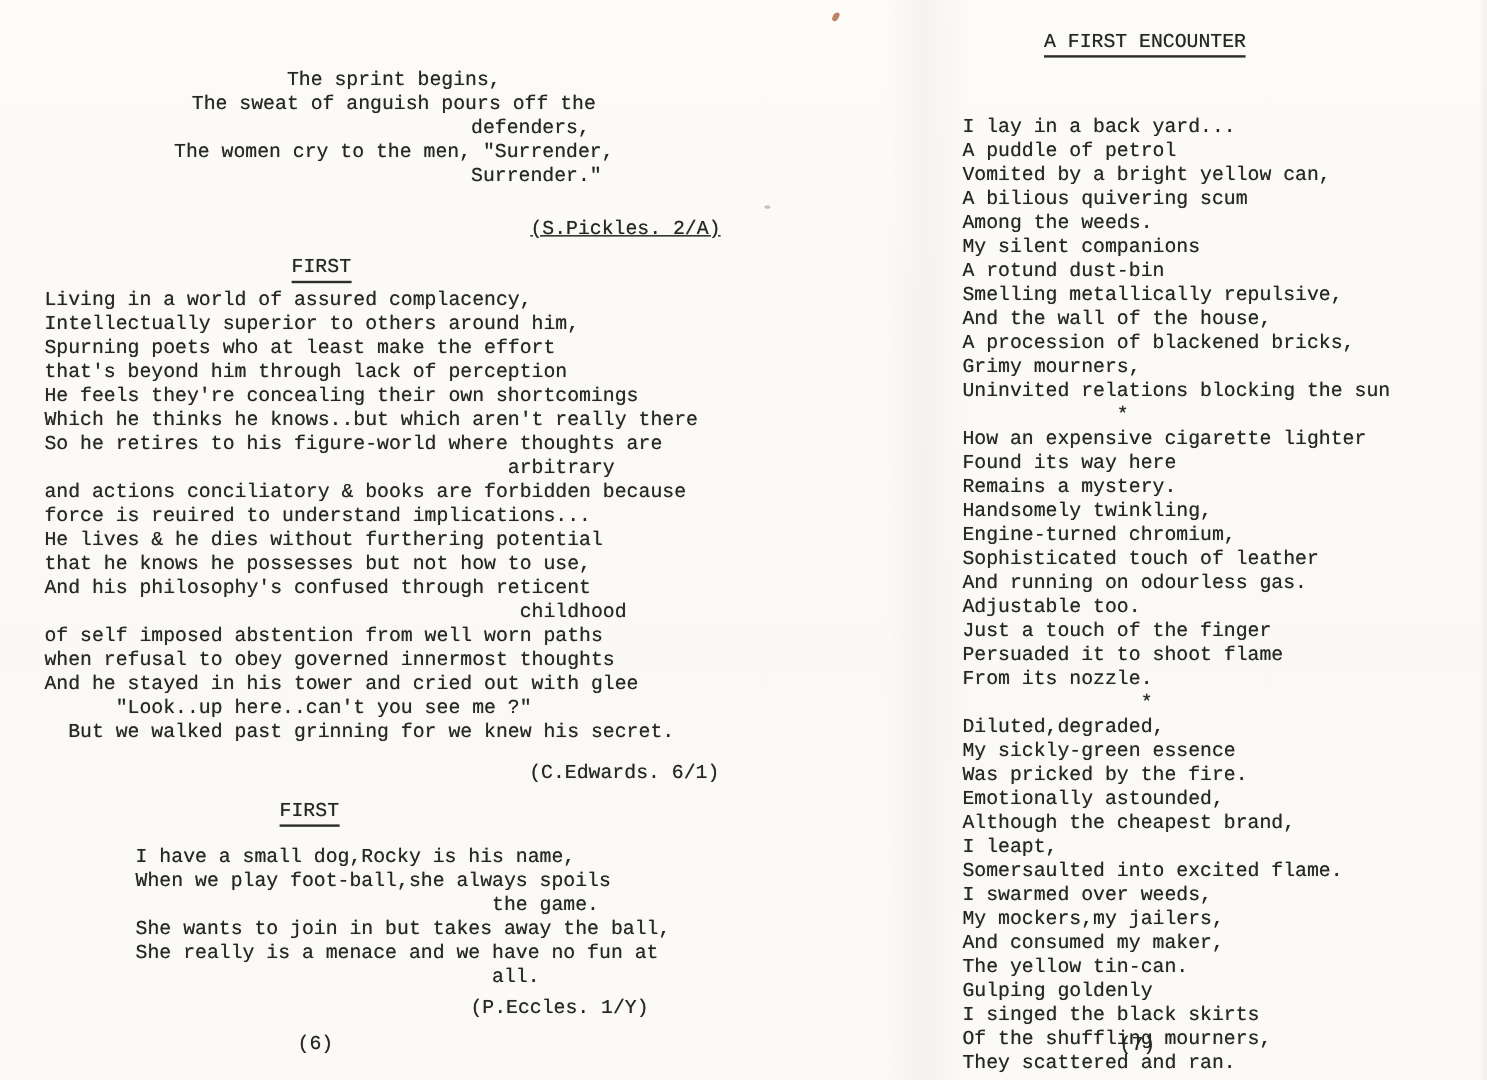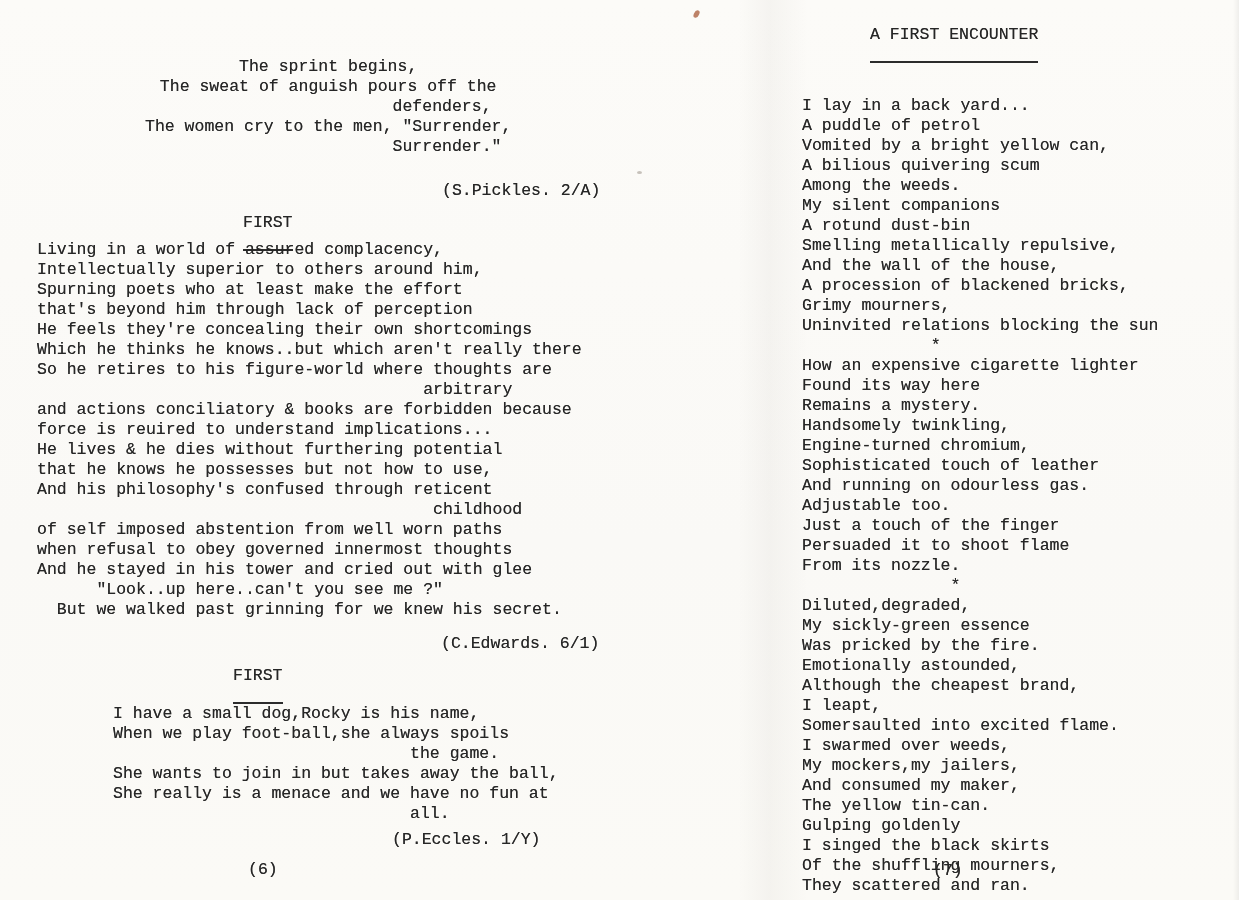--- a/index.html
+++ b/index.html
@@ -20,21 +20,21 @@
     font-size: 16.5px;
     line-height: 20px;
     white-space: pre;
     color: #262626;
     text-shadow: 0 0 0.6px rgba(25,25,25,0.65);
   }
   .abs { position: absolute; }
   .title {
     text-decoration: none;
     border-bottom: 2px solid #2c2c2c;
-    padding-bottom: 16px;
+    padding-bottom: 1px;
     display: inline-block;
   }
   .gutter {
     position: absolute; top: 0; height: 900px; left: 738px; width: 70px;
     background: linear-gradient(90deg, rgba(0,0,0,0) 0%, rgba(115,105,95,0.05) 45%, rgba(0,0,0,0) 100%);
   }
   .edge-right {
     position: absolute; top: 0; right: 0; height: 900px; width: 6px;
     background: linear-gradient(90deg, rgba(0,0,0,0) 0%, rgba(0,0,0,0.05) 100%);
   }
@@ -58,21 +58,21 @@
 <div class="speck-gray"></div>
 
 <div>
 
   <pre class="abs" style="left:145px; top:57px;text-align:center;">The sprint begins,
 The sweat of anguish pours off the
                        defenders,
 The women cry to the men, "Surrender,
                         Surrender."</pre>
 
-  <div class="abs t" style="left:442px; top:181px;">(S.Pickles. 2/A)</div>
+  <div class="abs t" style="left:442px; top:181px;text-decoration:underline;">(S.Pickles. 2/A)</div>
 
   <div class="abs" style="left:243px; top:213px;">
     <span class="t title">FIRST</span>
   </div>
 
   <pre class="abs" style="left:37px; top:240px;">Living in a world of assured complacency,
 Intellectually superior to others around him,
 Spurning poets who at least make the effort
 that's beyond him through lack of perception
 He feels they're concealing their own shortcomings

